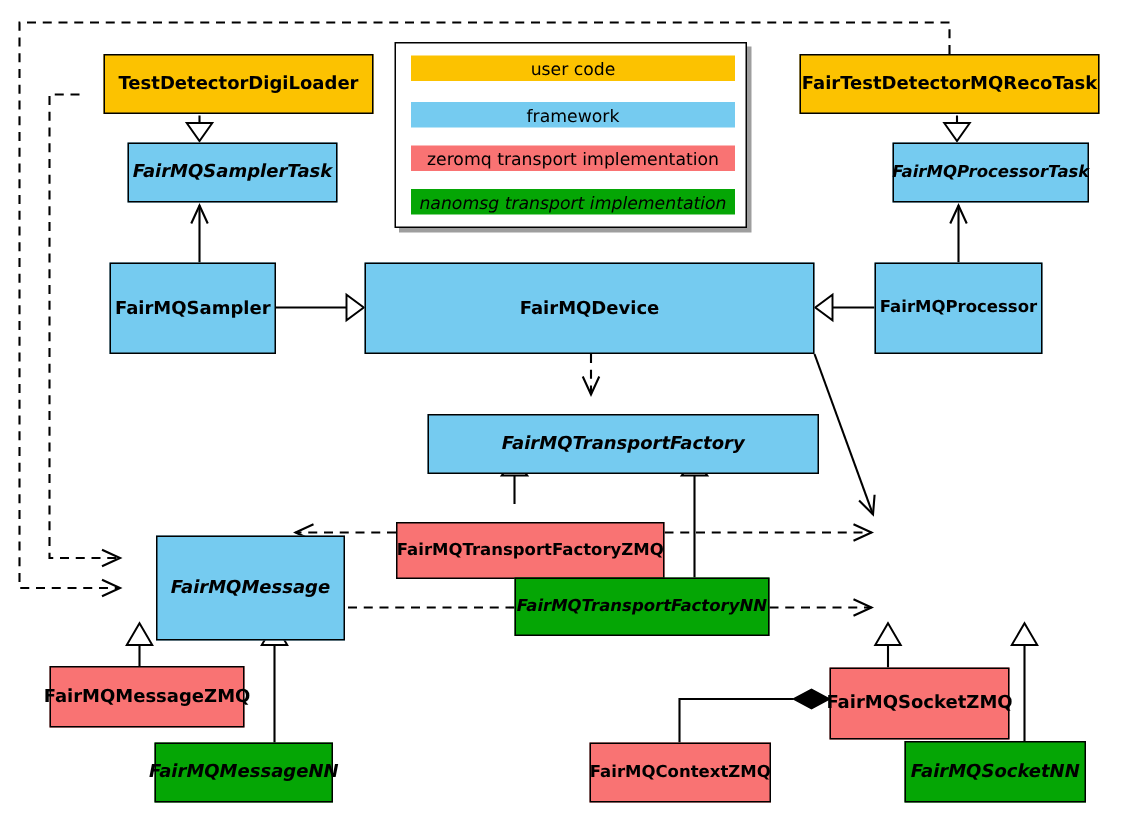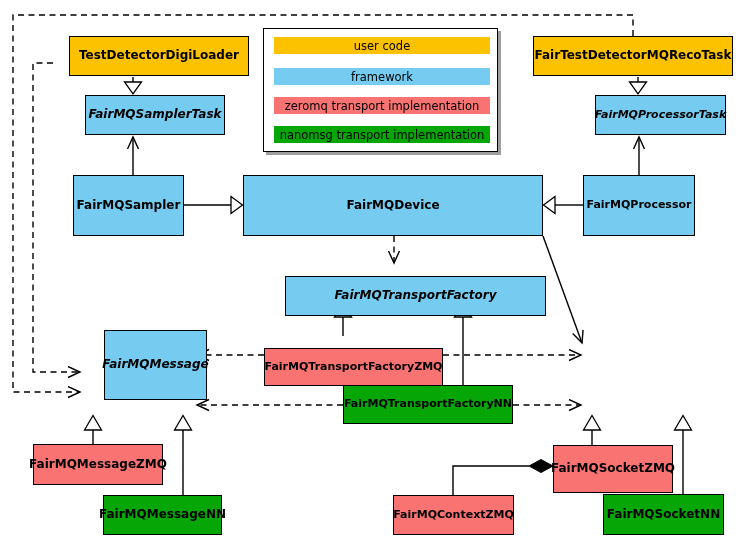--- a/index.html
+++ b/index.html
@@ -6,21 +6,21 @@
   body{width:748px;height:549px;font-family:"DejaVu Sans",sans-serif;}
   .canvas{position:relative;width:748px;height:549px;background:#ffffff;overflow:hidden;padding-left:28px;}
   .node{
     position:absolute;box-sizing:border-box;border:1.4px solid #000;
     display:flex;align-items:center;justify-content:center;text-align:center;
     font-weight:bold;font-size:12px;color:#000;line-height:1.1;white-space:nowrap;
   }
   .gold{background:#FCC200;}
   .blue{background:#75CBF0;}
   .red{background:#F97373;}
-  .green{background:#05A605;}
+  .green{background:#05A605;font-style:italic;}
   .abstract{font-style:italic;margin-left:22px;}
   .fs11{font-size:11px;}
   .legend{
     position:absolute;left:263px;top:28px;width:235px;height:124px;
     background:#fff;border:1.6px solid #000;box-shadow:3px 3px 0 #9e9e9e;box-sizing:border-box;
   }
   .legend-bar{
     position:absolute;left:10px;width:216px;height:17px;
     display:flex;align-items:center;justify-content:center;
     font-size:11.5px;color:#000;white-space:nowrap;
@@ -143,21 +143,21 @@
   <div class="node blue" style="left:243px;top:175px;width:300px;height:61px;">FairMQDevice</div>
 
   <div class="node blue fs11" style="left:583px;top:175px;width:112px;height:61px;">FairMQProcessor</div>
 
   <div class="node blue abstract" style="left:263px;top:276px;width:261px;height:40px;">FairMQTransportFactory</div>
 
   <div class="node red fs11" style="left:264px;top:348px;width:179px;height:38px;">FairMQTransportFactoryZMQ</div>
 
   <div class="node green fs11" style="left:343px;top:385px;width:170px;height:39px;">FairMQTransportFactoryNN</div>
 
-  <div class="node blue abstract" style="left:82px;top:330px;width:103px;height:70px;">FairMQMessage</div>
+  <div class="node blue abstract" style="left:82px;top:357px;width:126px;height:70px;">FairMQMessage</div>
 
 
   <div class="node red" style="left:33px;top:444px;width:130px;height:41px;">FairMQMessageZMQ</div>
 
   <div class="node green" style="left:103px;top:495px;width:119px;height:40px;">FairMQMessageNN</div>
 
   <div class="node red" style="left:553px;top:445px;width:120px;height:48px;">FairMQSocketZMQ</div>
 
   <div class="node green" style="left:603px;top:494px;width:121px;height:41px;">FairMQSocketNN</div>
 

